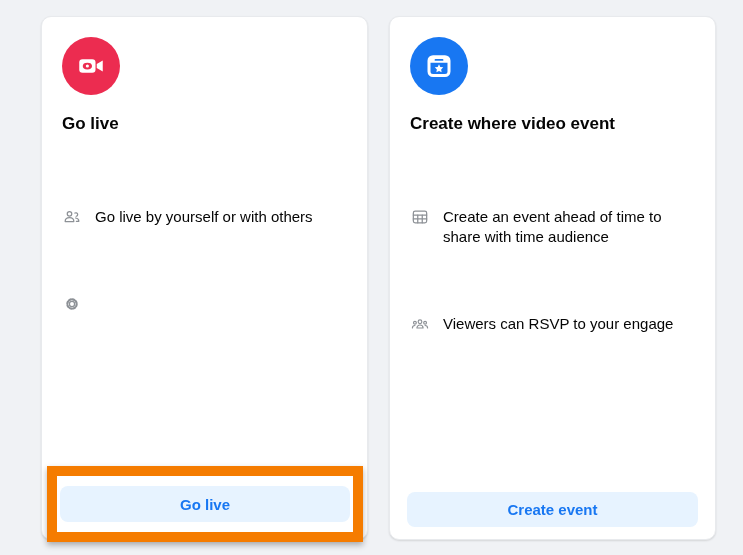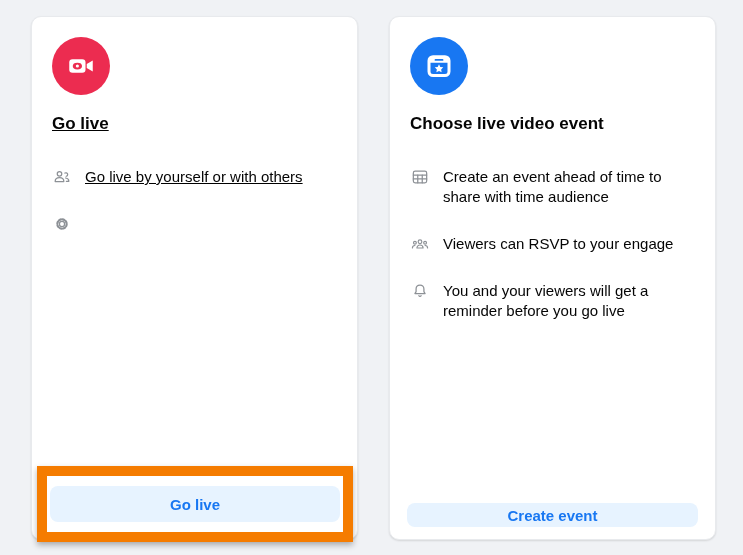--- a/index.html
+++ b/index.html
@@ -11,51 +11,51 @@
   }
   .stage { position:relative; width:743px; height:555px; background:#F0F2F5; }
 
   .card {
     position:absolute; top:16px; width:327px; height:524px;
     background:#FFFFFF; border-radius:10px;
     border:1px solid #E8EAED;
     box-shadow:0 1px 2px rgba(0,0,0,0.12);
     padding:20px;
   }
-  .card.left  { left:31px;text-decoration:underline; }
+  .card.left  { left:41px; }
   .card.right { left:389px; }
 
   .badge {
     width:58px; height:58px; border-radius:50%;
     display:flex; align-items:center; justify-content:center;
   }
   .badge.red  { background:#EC2C50; }
   .badge.blue { background:#1877F2; }
 
   .card-title {
     margin-top:18px;
     font-size:17px; line-height:21px; font-weight:bold; color:#050505;
   }
 
   .features { margin-top:33px; display:flex; flex-direction:column; gap:27px; }
-  .feature  { display:flex; align-items:flex-start; gap:13px; }
+  .feature  { display:flex; align-items:flex-start; gap:13px;margin-top:40px; }
   .feature .f-icon { flex:0 0 20px; width:20px; height:20px; color:#8D9196; margin-top:0; }
   .feature .f-text { font-size:15px; line-height:20px; color:#050505; max-width:254px; }
 
   .btn {
     display:flex; align-items:center; justify-content:center;
     width:100%; height:36px;
     background:#E7F3FF; color:#1877F2;
     font-family:inherit; font-size:15px; font-weight:bold;
     border:none; border-radius:8px; cursor:pointer;
   }
 
   
   .footer-plain { position:absolute; left:17px; right:17px; bottom:12px; }
-  .footer-plain .btn { height:24px; }
+  .footer-plain .btn { height:35px; }
 
   
   .annotation {
     position:absolute; left:5px; right:4px; bottom:-3px;
     border:10px solid #F57C00;
     background:#FFFFFF;
     padding:10px 3px;
     box-shadow:0 3px 6px rgba(0,0,0,0.3);
   }
 
@@ -110,21 +110,21 @@
   <div class="card right">
     <div class="badge blue">
       <svg width="30" height="30" viewBox="0 0 24 24">
         <rect x="4" y="4.6" width="16" height="15" rx="3.2" fill="none" stroke="#FFFFFF" stroke-width="2.4"></rect>
         <path d="M4 7.8 a3.2 3.2 0 0 1 3.2-3.2 h9.6 a3.2 3.2 0 0 1 3.2 3.2 v1.6 h-16 z" fill="#FFFFFF"></path>
         <line x1="9.2" y1="7.1" x2="14.8" y2="7.1" stroke="#1877F2" stroke-width="1.5" stroke-linecap="round"></line>
         <path d="M12 10.6 l1.05 2.12 2.35.34 -1.7 1.66.4 2.33 L12 15.95 l-2.1 1.1.4-2.33 -1.7-1.66 2.35-.34 Z" fill="#FFFFFF"></path>
       </svg>
     </div>
 
-    <div class="card-title">Choose live video event</div>
+    <div class="card-title">Create where video event</div>
 
     <div class="features">
       <div class="feature">
         <span class="f-icon">
           <svg width="20" height="20" viewBox="0 0 24 24" fill="none" stroke="currentColor" stroke-width="1.5" stroke-linecap="round" stroke-linejoin="round">
             <rect x="4" y="5" width="16" height="14" rx="2.2"></rect>
             <line x1="4" y1="9.6" x2="20" y2="9.6"></line>
             <line x1="4" y1="14.3" x2="20" y2="14.3"></line>
             <line x1="9.3" y1="9.6" x2="9.3" y2="19"></line>
             <line x1="14.7" y1="9.6" x2="14.7" y2="19"></line>
@@ -140,29 +140,20 @@
             <path d="M8.3 16.8c0-2.2 1.6-3.6 3.7-3.6s3.7 1.4 3.7 3.6z"></path>
             <circle cx="5.9" cy="10.6" r="1.7"></circle>
             <path d="M2.9 16.8c0-1.9 1.3-3 3-3"></path>
             <circle cx="18.1" cy="10.6" r="1.7"></circle>
             <path d="M21.1 16.8c0-1.9-1.3-3-3-3"></path>
           </svg>
         </span>
         <span class="f-text">Viewers can RSVP to your engage</span>
       </div>
 
-      <div class="feature">
-        <span class="f-icon">
-          <svg width="20" height="20" viewBox="0 0 24 24" fill="none" stroke="currentColor" stroke-width="1.5" stroke-linecap="round" stroke-linejoin="round">
-            <path d="M12 4.8c-2.9 0-4.7 2.1-4.7 4.7v3.2l-1.4 2.4h12.2l-1.4-2.4V9.5c0-2.6-1.8-4.7-4.7-4.7z"></path>
-            <path d="M10.7 17.6a1.35 1.35 0 0 0 2.6 0"></path>
-          </svg>
-        </span>
-        <span class="f-text">You and your viewers will get a reminder before you go live</span>
-      </div>
     </div>
 
     <div class="footer-plain">
       <button class="btn">Create event</button>
     </div>
   </div>
 
 </div>
 
 </body></html>

